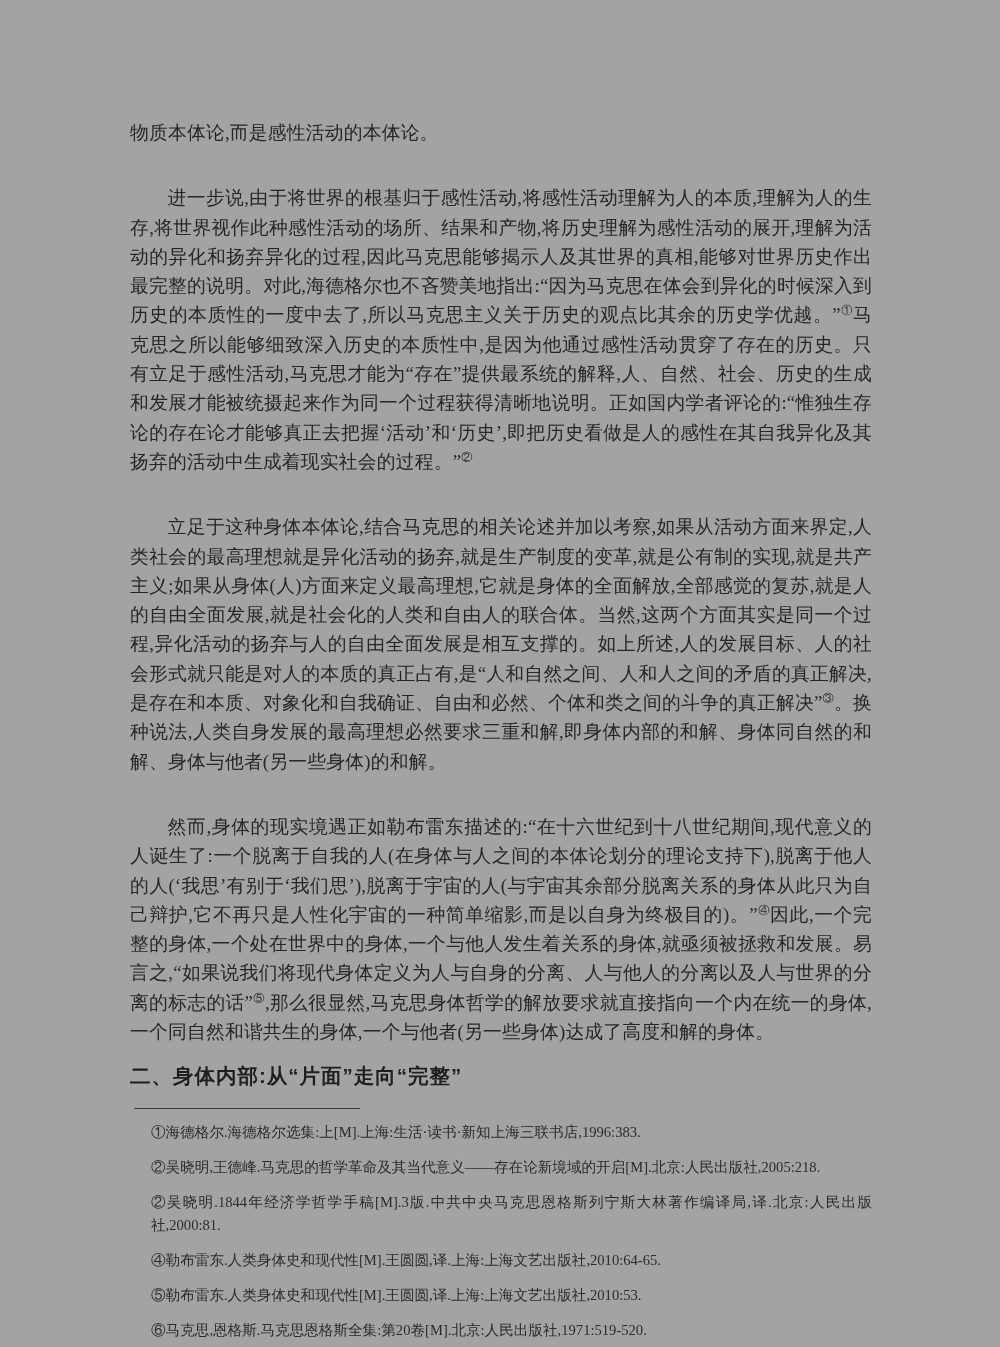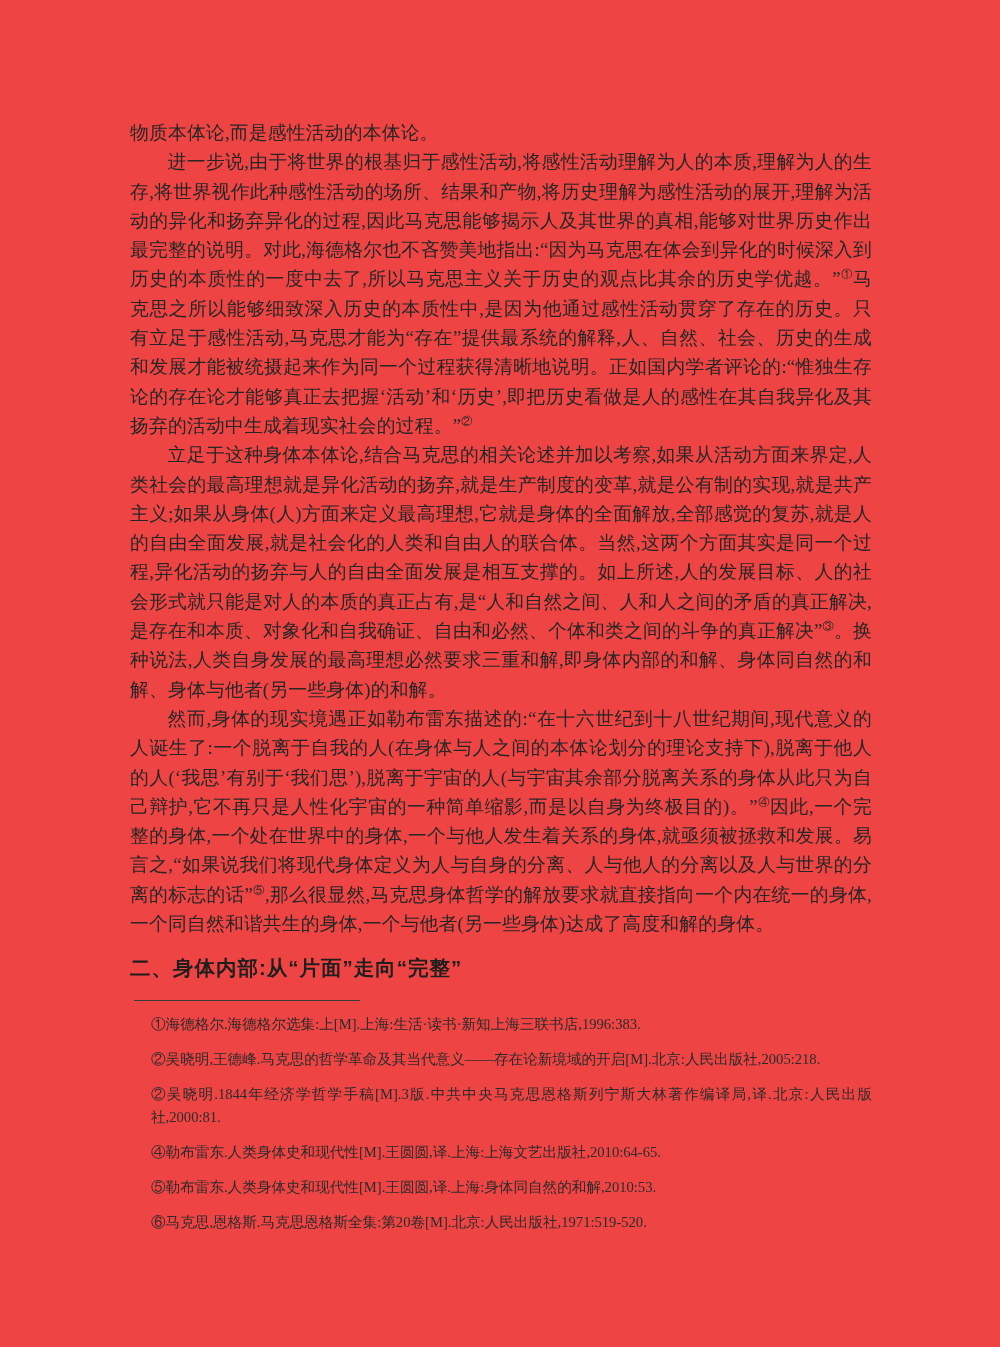--- a/index.html
+++ b/index.html
@@ -5,37 +5,38 @@
   html, body {
     margin: 0;
     padding: 0;
     background: #ffffff;
   }
   .page {
     position: relative;
     width: 1000px;
     height: 1347px;
     margin: 0;
-    background: #ef4444;
+    background: #a3a3a3;
     box-sizing: border-box;
     padding: 118px 128px 16px 130px;
     font-family: "Liberation Serif", "DejaVu Serif", serif;
     color: #262626;
     overflow: hidden;
   }
   .article p.para {
     margin: 0;
     font-size: 18.8px;
     line-height: 29.3px;
     text-align: justify;
     text-justify: inter-ideograph;
     letter-spacing: 0.2px;
   }
   .article p.para.indent {
     text-indent: 2em;
+    margin-top: 36px;
   }
   .article sup {
     font-size: 0.6em;
     vertical-align: super;
     line-height: 0;
   }
   h2.section-heading {
     margin: 16px 0 18px 0;
     text-align: left;
     font-family: "Liberation Sans", "DejaVu Sans", sans-serif;
@@ -81,18 +82,18 @@
     </main>
 
   <footer class="footnotes">
     <div class="fn-rule"></div>
     <ol class="fn-list">
 
     <li>①海德格尔.海德格尔选集:上[M].上海:生活·读书·新知上海三联书店,1996:383.</li>
         <li>②吴晓明,王德峰.马克思的哲学革命及其当代意义——存在论新境域的开启[M].北京:人民出版社,2005:218.</li>
         <li>②吴晓明.1844年经济学哲学手稿[M].3版.中共中央马克思恩格斯列宁斯大林著作编译局,译.北京:人民出版社,2000:81.</li>
         <li>④勒布雷东.人类身体史和现代性[M].王圆圆,译.上海:上海文艺出版社,2010:64-65.</li>
-        <li>⑤勒布雷东.人类身体史和现代性[M].王圆圆,译.上海:身体同自然的和解,2010:53.</li>
+        <li>⑤勒布雷东.人类身体史和现代性[M].王圆圆,译.上海:上海文艺出版社,2010:53.</li>
         <li>⑥马克思,恩格斯.马克思恩格斯全集:第20卷[M].北京:人民出版社,1971:519-520.</li>
       </ol>
   </footer>
 
 </div>
 
 </body></html>

